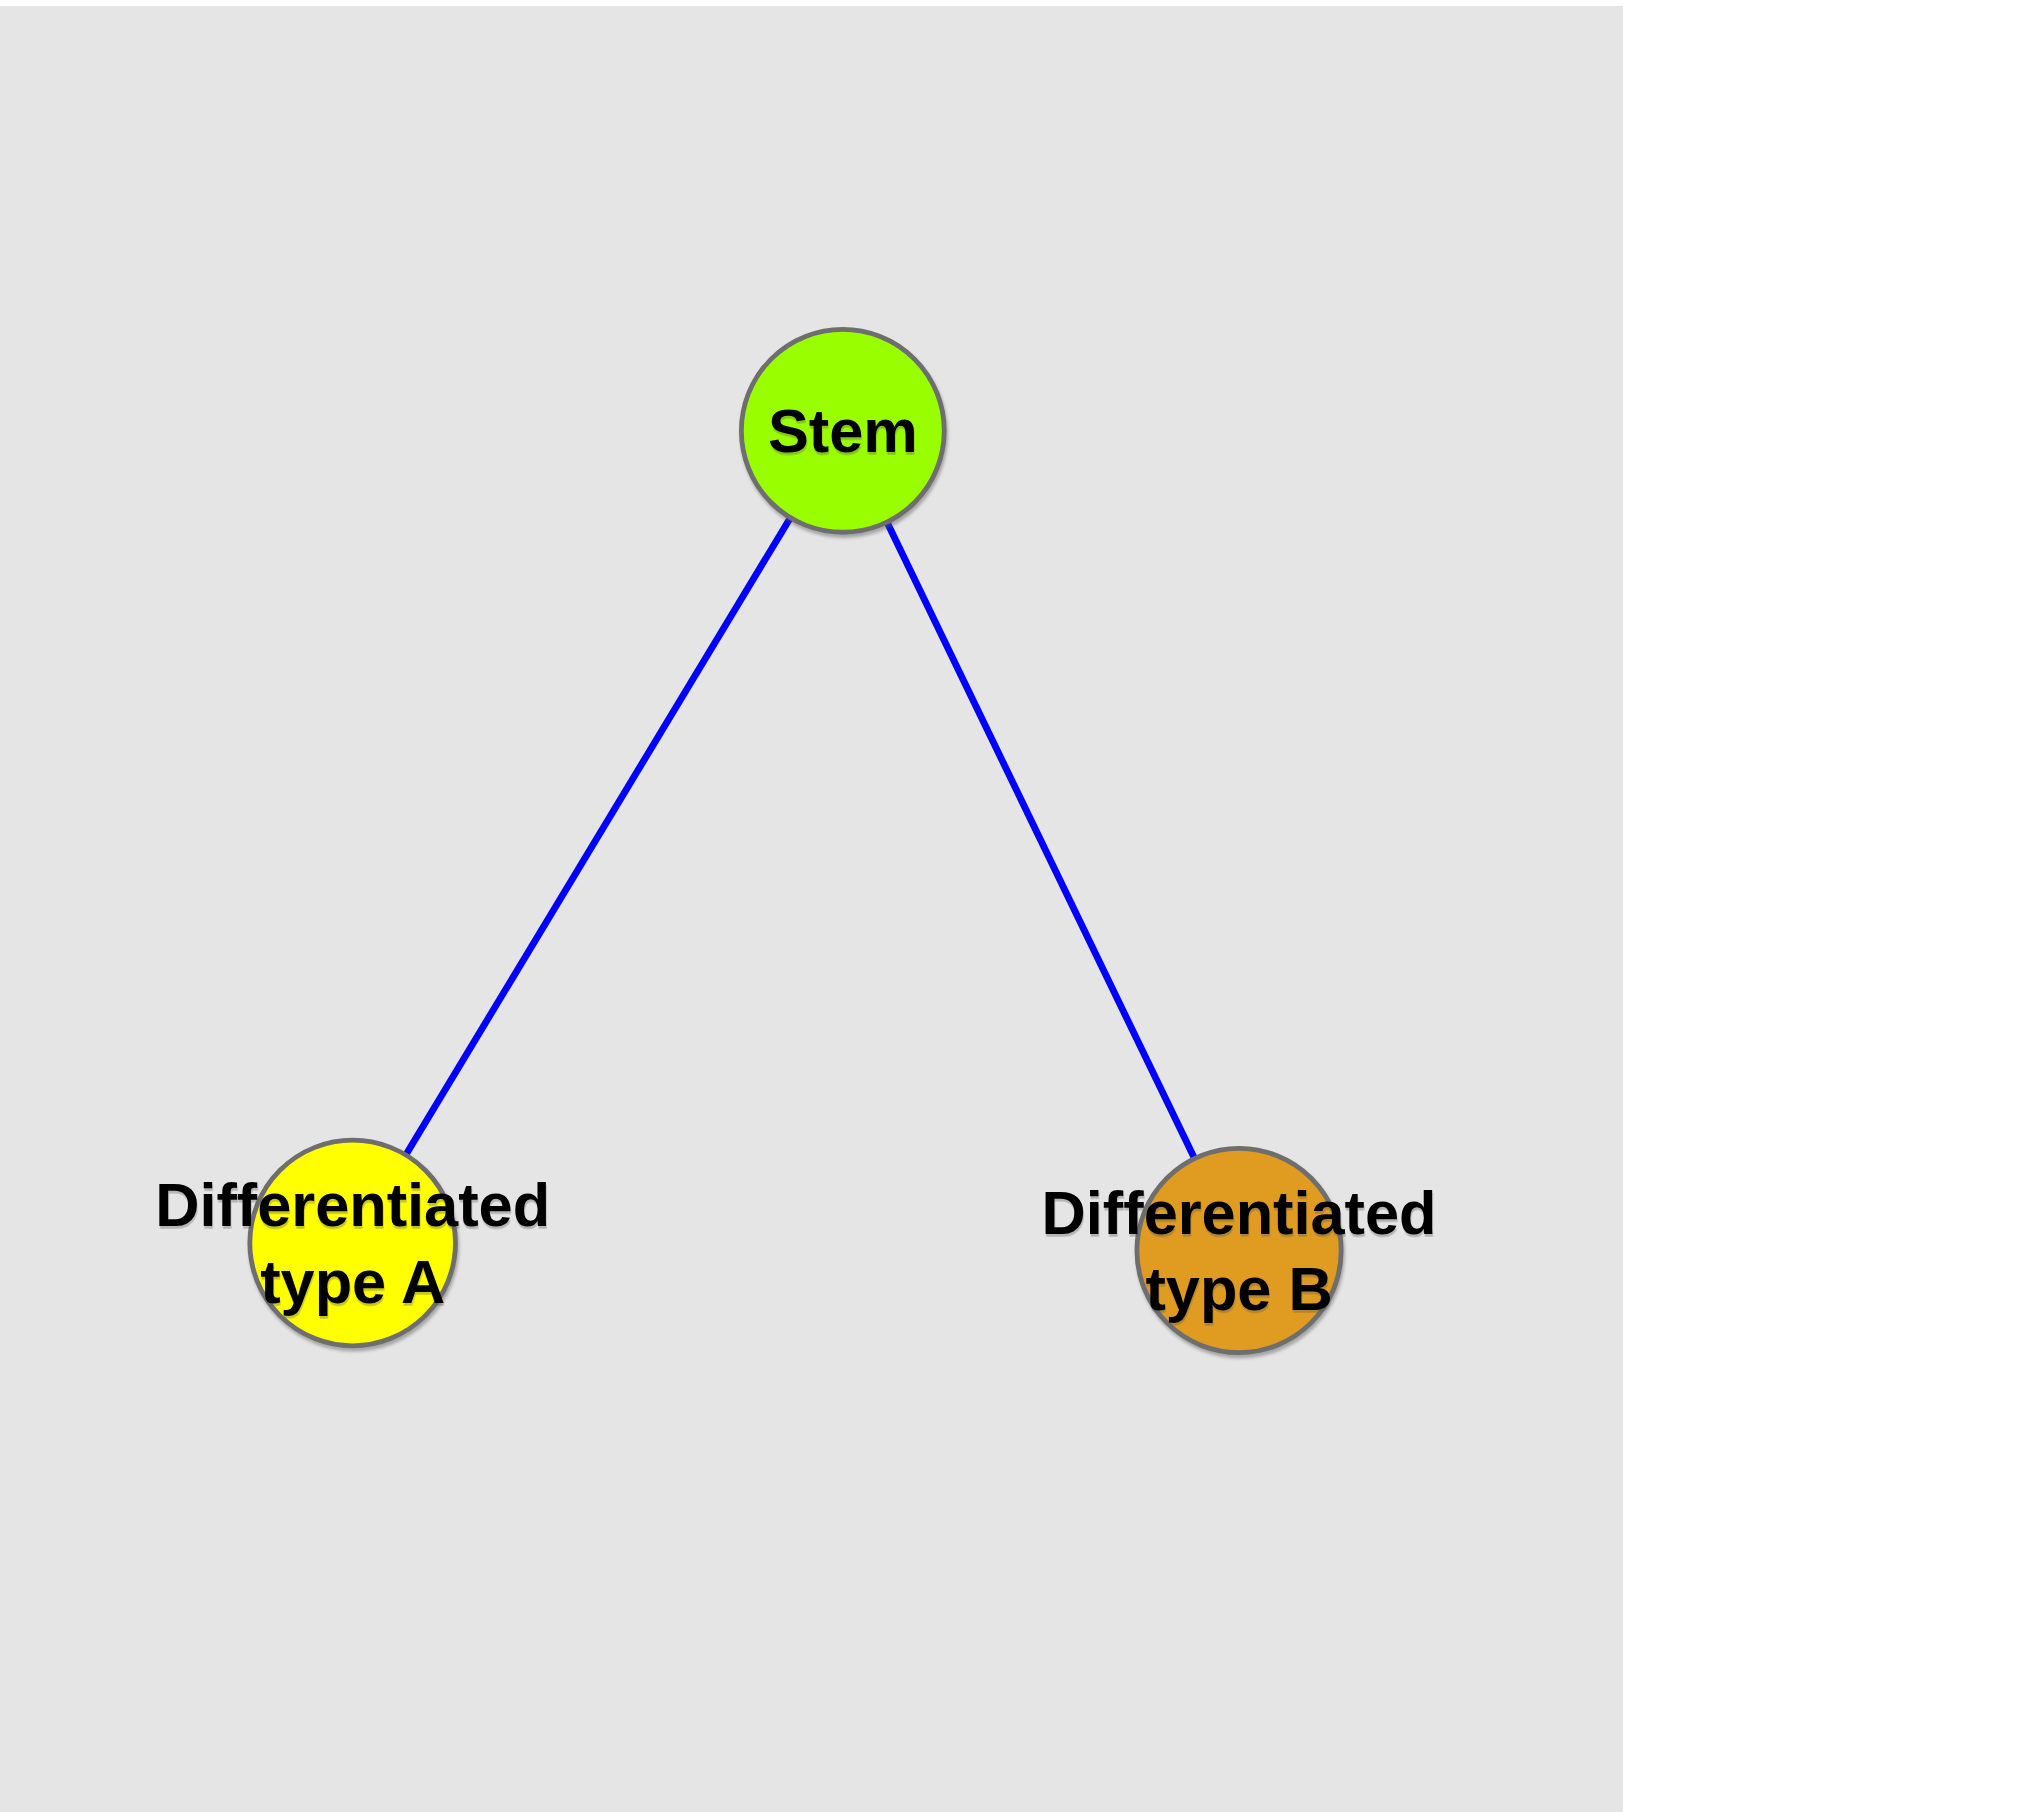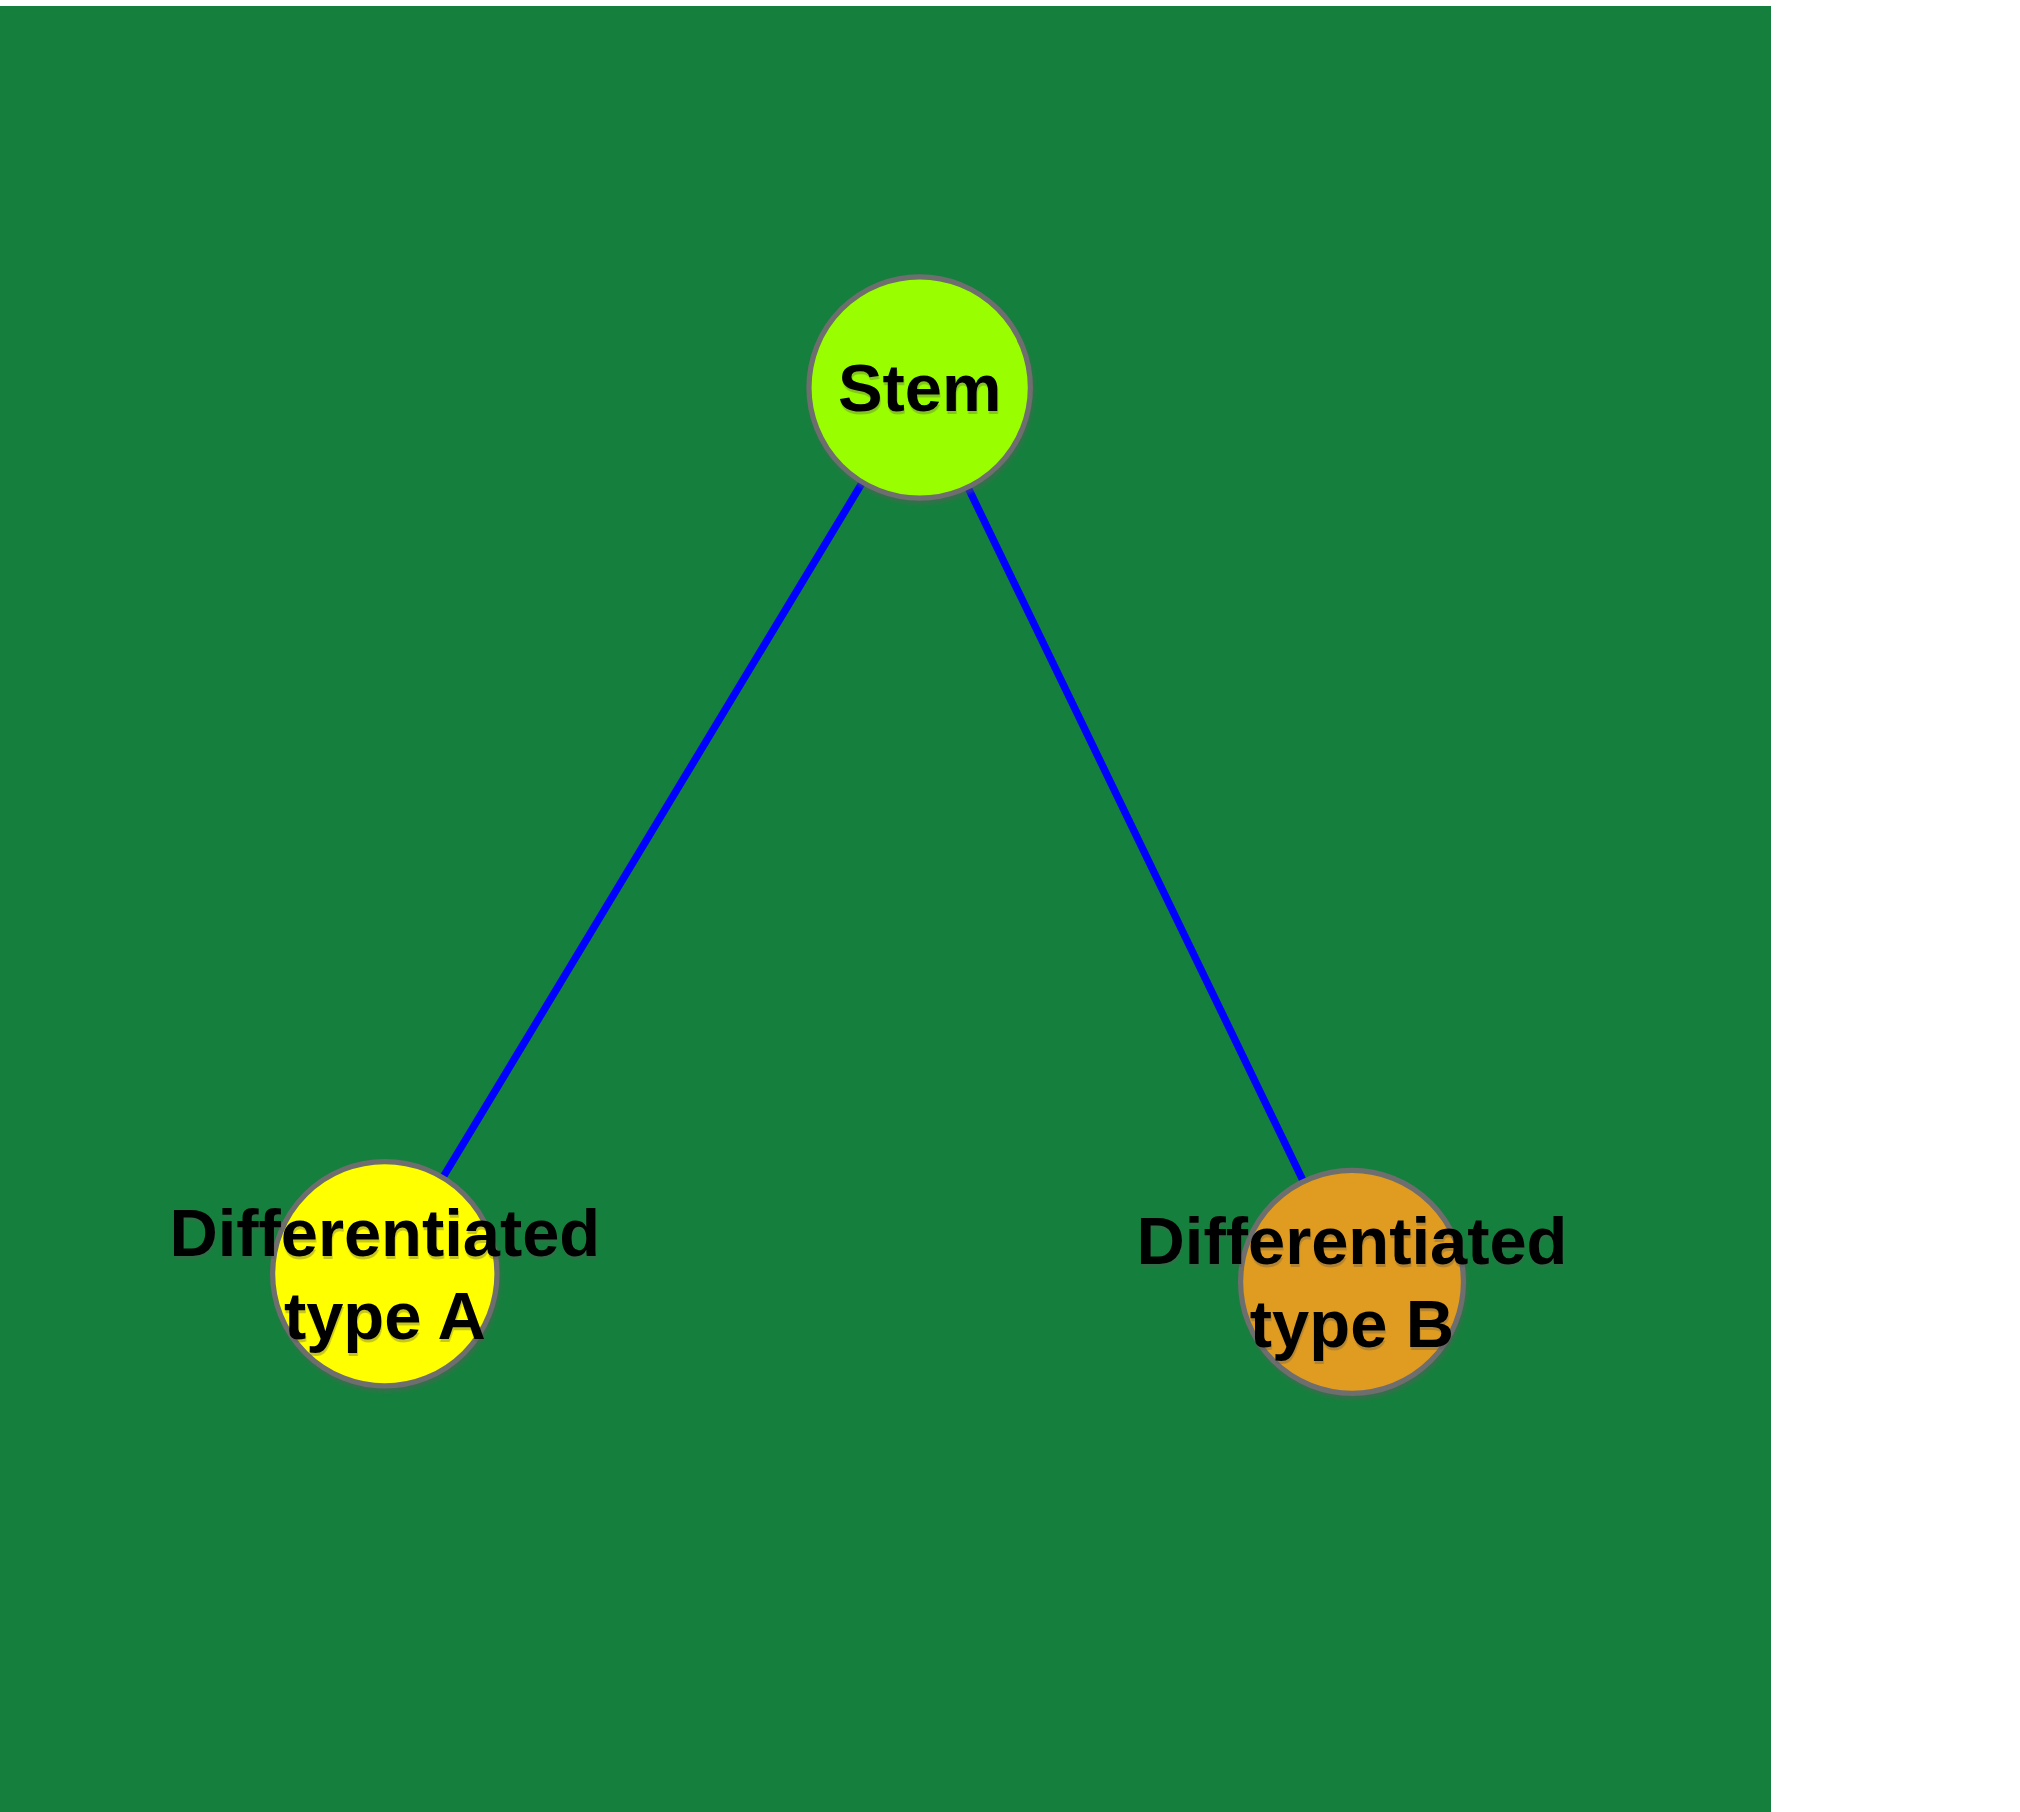--- a/index.html
+++ b/index.html
@@ -25,21 +25,21 @@
   .shadowed {
     filter: drop-shadow(2px 5px 2px rgba(90,90,90,0.45));
   }
   .label-shadowed {
     filter: drop-shadow(1px 4px 1px rgba(90,90,90,0.35));
   }
 </style>
 </head>
 <body>
 
-<div class="screenshot" style="width: 1771px; height: 1812px; background: #15803d;">
+<div class="screenshot" style="width: 1623px; height: 1812px; background: #e5e5e5;">
   <div class="top-strip" style="height: 6px; background: rgb(255, 255, 255);"></div>
   <svg class="graph" id="graph-svg" xmlns="http://www.w3.org/2000/svg" viewBox="0 0 2384 2138">
       <line x1="1161.0" y1="498.6" x2="596.0" y2="1434.7" stroke="#0000FF" stroke-width="10"></line>
       <line x1="1302.8" y1="505.1" x2="1754.7" y2="1440.0" stroke="#0000FF" stroke-width="10"></line>
       <g>
         <circle cx="1238" cy="371" r="149" fill="#99FF00" stroke="#6E6E6E" stroke-width="7" class="shadowed"></circle>
         <text text-anchor="middle" fill="#000000" font-size="90" class="label-shadowed"><tspan x="1238" y="402.5">Stem</tspan></text>
       </g>
       <g>
         <circle cx="518" cy="1564" r="151" fill="#FFFF00" stroke="#6E6E6E" stroke-width="7" class="shadowed"></circle>

